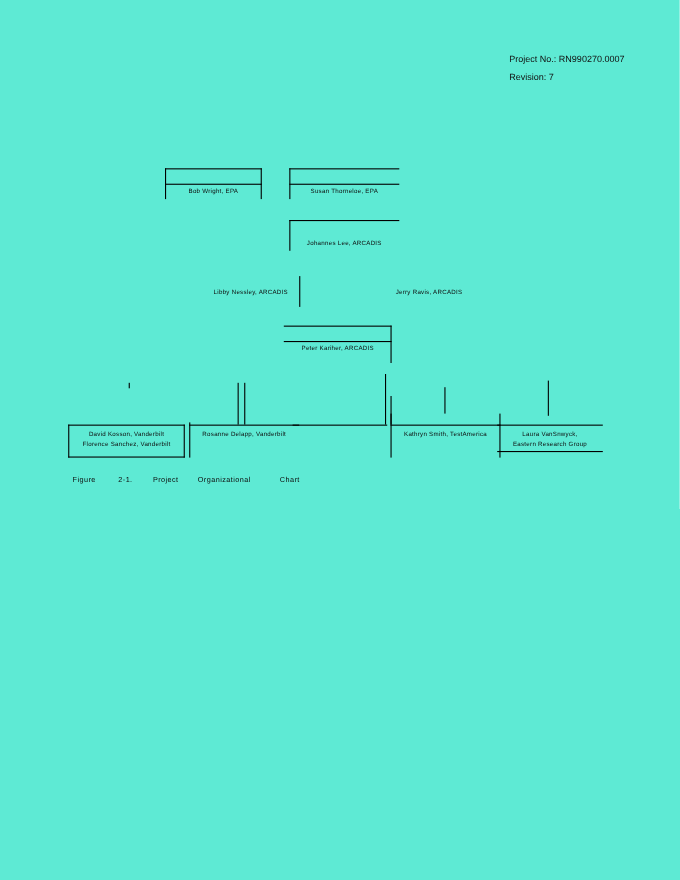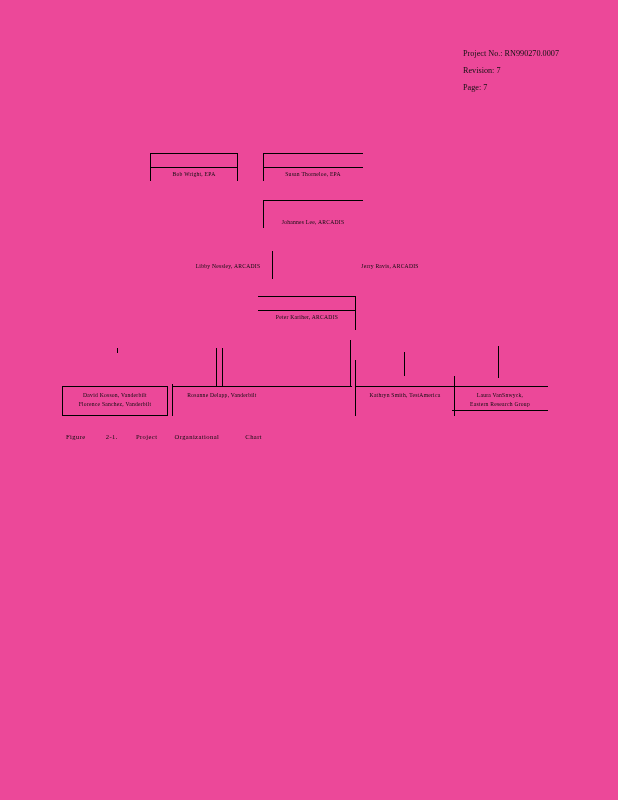--- a/index.html
+++ b/index.html
@@ -4,22 +4,22 @@
 <style>
   html, body {
     margin: 0;
     padding: 0;
     background: #ffffff;
   }
   #page {
     position: relative;
     width: 618px;
     height: 800px;
-    background: #ec4899;
-    font-family: Liberation Serif, serif;
+    background: #5eead4;
+    font-family: Liberation Sans, sans-serif;
     color: #000000;
     overflow: hidden;
   }
 
   
   #doc-header {
     position: absolute;
     left: 463px;
     top: 45px;
     width: 150px;
@@ -84,21 +84,20 @@
   .cap-gap-d { width: 22px; }
 </style>
 </head>
 <body>
 
 <div id="page">
 
   <div id="doc-header">
     <div class="hdr-line">Project No.:  RN990270.0007</div>
     <div class="hdr-line">Revision:  7</div>
-    <div class="hdr-line">Page: 7</div>
   </div>
 
   <div id="org-chart">
 
     <div class="node" style="left:150px; top:153px; width:88px; height:28px;">
       <div class="edge h" style="left:0; top:0; width:88px;"></div>
       <div class="edge h" style="left:0; top:14px; width:88px;"></div>
       <div class="edge v" style="left:0; top:0; height:28px;"></div>
       <div class="edge v" style="left:87px; top:0; height:28px;"></div>
       <div class="node-label" style="top:17px;">Bob  Wright, EPA</div>

